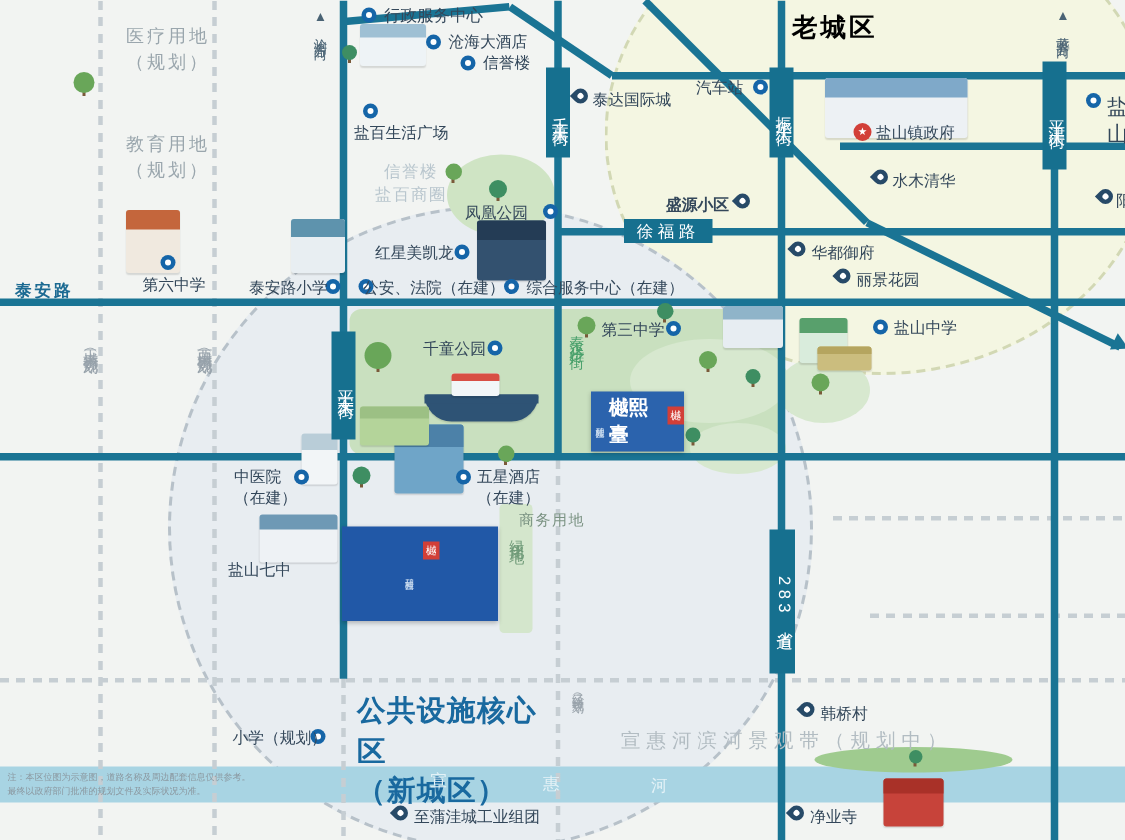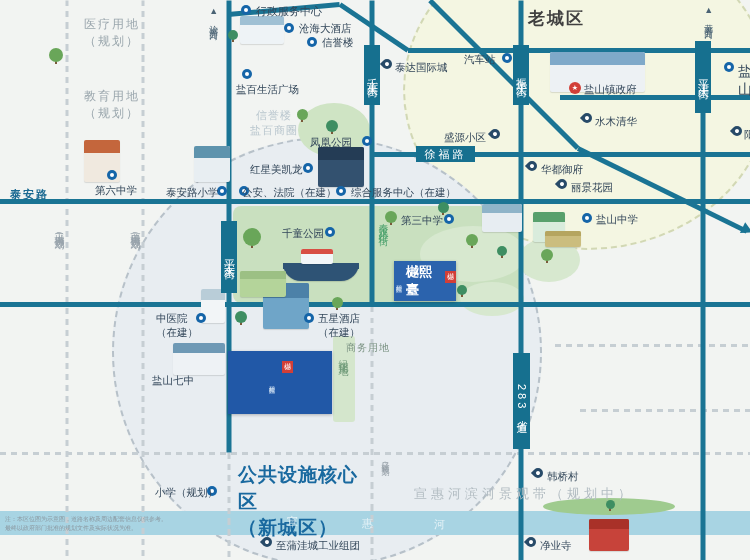--- a/index.html
+++ b/index.html
@@ -185,21 +185,21 @@
       <div style="position: absolute; left: 3px; top: 3px; width: 4px; height: 4px; background: rgb(255, 255, 255); border-radius: 50%;"></div>
     </div>
     <div class="abs poi-label" style="left: 282px; top: 227px; z-index: 41; font-size: 10.5px;">千童公园</div>
     <div class="abs" style="left: 444px; top: 214px; width: 10px; height: 10px; background: rgb(21, 101, 168); border-radius: 50%; z-index: 40;">
       <div style="position: absolute; left: 3px; top: 3px; width: 4px; height: 4px; background: rgb(255, 255, 255); border-radius: 50%;"></div>
     </div>
     <div class="abs poi-label" style="left: 401px; top: 214px; z-index: 41; font-size: 10.5px;">第三中学</div>
     <div class="abs" style="left: 490px; top: 129px; width: 10px; height: 10px; background: rgb(39, 74, 104); border-radius: 50% 50% 50% 0px; transform: rotate(45deg); z-index: 40;">
       <div style="position: absolute; left: 3px; top: 3px; width: 4px; height: 4px; background: rgb(255, 255, 255); border-radius: 50%;"></div>
     </div>
-    <div class="abs poi-label" style="left: 444px; top: 131px; z-index: 41; font-size: 10.5px;">盛源小区</div>
+    <div class="abs poi-label" style="left: 444px; top: 131px; z-index: 41; font-size: 10.5px; font-weight: bold;">盛源小区</div>
     <div class="abs" style="left: 527px; top: 161px; width: 10px; height: 10px; background: rgb(39, 74, 104); border-radius: 50% 50% 50% 0px; transform: rotate(45deg); z-index: 40;">
       <div style="position: absolute; left: 3px; top: 3px; width: 4px; height: 4px; background: rgb(255, 255, 255); border-radius: 50%;"></div>
     </div>
     <div class="abs poi-label" style="left: 541px; top: 163px; z-index: 41; font-size: 10.5px;">华都御府</div>
     <div class="abs" style="left: 557px; top: 179px; width: 10px; height: 10px; background: rgb(39, 74, 104); border-radius: 50% 50% 50% 0px; transform: rotate(45deg); z-index: 40;">
       <div style="position: absolute; left: 3px; top: 3px; width: 4px; height: 4px; background: rgb(255, 255, 255); border-radius: 50%;"></div>
     </div>
     <div class="abs poi-label" style="left: 571px; top: 181px; z-index: 41; font-size: 10.5px;">丽景花园</div>
     <div class="abs" style="left: 569px; top: 82px; width: 12px; height: 12px; background: rgb(210, 63, 56); border-radius: 50%; color: rgb(255, 255, 255); font-size: 7px; display: flex; align-items: center; justify-content: center; z-index: 40;">★</div>
     <div class="abs poi-label" style="left: 584px; top: 83px; z-index: 41; font-size: 10.5px;">盐山镇政府</div>
@@ -247,21 +247,21 @@
     </div>
     <div class="abs poi-label" style="left: 276px; top: 539px; z-index: 41; font-size: 10.5px;">至蒲洼城工业组团</div>
     <div class="abs" style="left: 724px; top: 62px; width: 10px; height: 10px; background: rgb(21, 101, 168); border-radius: 50%; z-index: 40;">
       <div style="position: absolute; left: 3px; top: 3px; width: 4px; height: 4px; background: rgb(255, 255, 255); border-radius: 50%;"></div>
     </div>
     <div class="abs poi-label" style="left: 738px; top: 62px; z-index: 41; font-size: 14px;">盐山</div>
     <div class="abs" style="left: 732px; top: 126px; width: 10px; height: 10px; background: rgb(39, 74, 104); border-radius: 50% 50% 50% 0px; transform: rotate(45deg); z-index: 40;">
       <div style="position: absolute; left: 3px; top: 3px; width: 4px; height: 4px; background: rgb(255, 255, 255); border-radius: 50%;"></div>
     </div>
     <div class="abs poi-label" style="left: 744px; top: 128px; z-index: 41; font-size: 10.5px;">阳</div>
-    <div class="abs txt" style="left: 528px; top: 8px; font-size: 17px; color: #404040; z-index: 42; line-height: 1.3; letter-spacing: 2px; font-weight: bold;">老城区</div>
+    <div class="abs txt" style="left: 528px; top: 8px; font-size: 17px; color: #000000; z-index: 42; line-height: 1.3; letter-spacing: 2px; font-weight: bold;">老城区</div>
     <div class="abs txt" style="left: 80px; top: 16px; font-size: 12px; color: rgb(154, 166, 173); z-index: 42; line-height: 1.45; letter-spacing: 2px; width: 64px; text-align: center;">医疗用地
 （规划）</div>
     <div class="abs txt" style="left: 80px; top: 88px; font-size: 12px; color: rgb(154, 166, 173); z-index: 42; line-height: 1.45; letter-spacing: 2px; width: 64px; text-align: center;">教育用地
 （规划）</div>
     <div class="abs txt" style="left: 238px; top: 462px; font-size: 19px; color: rgb(25, 105, 159); z-index: 42; line-height: 1.4; letter-spacing: 1px; font-weight: bold; width: 134px; text-align: left;">公共设施核心区
 （新城区）</div>
     <div class="abs txt" style="left: 414px; top: 486px; font-size: 13px; color: rgb(178, 188, 194); z-index: 42; line-height: 1.3; letter-spacing: 4px; white-space: nowrap;">宣惠河滨河景观带（规划中）</div>
     <div class="abs txt" style="left: 10px; top: 187px; font-size: 11px; color: rgb(28, 106, 146); z-index: 42; line-height: 1.3; letter-spacing: 2px; font-weight: bold;">泰安路</div>
     <div class="abs txt vert" style="left: 377px; top: 216px; font-size: 10px; color: rgb(73, 160, 107); z-index: 42; line-height: 1.3; letter-spacing: 3px;">秦汉步行街</div>
     <div class="abs txt vert" style="left: 53px; top: 225px; font-size: 10px; color: rgb(151, 162, 171); z-index: 42; line-height: 1.3; letter-spacing: 1px;">玉城大街（规划）</div>

